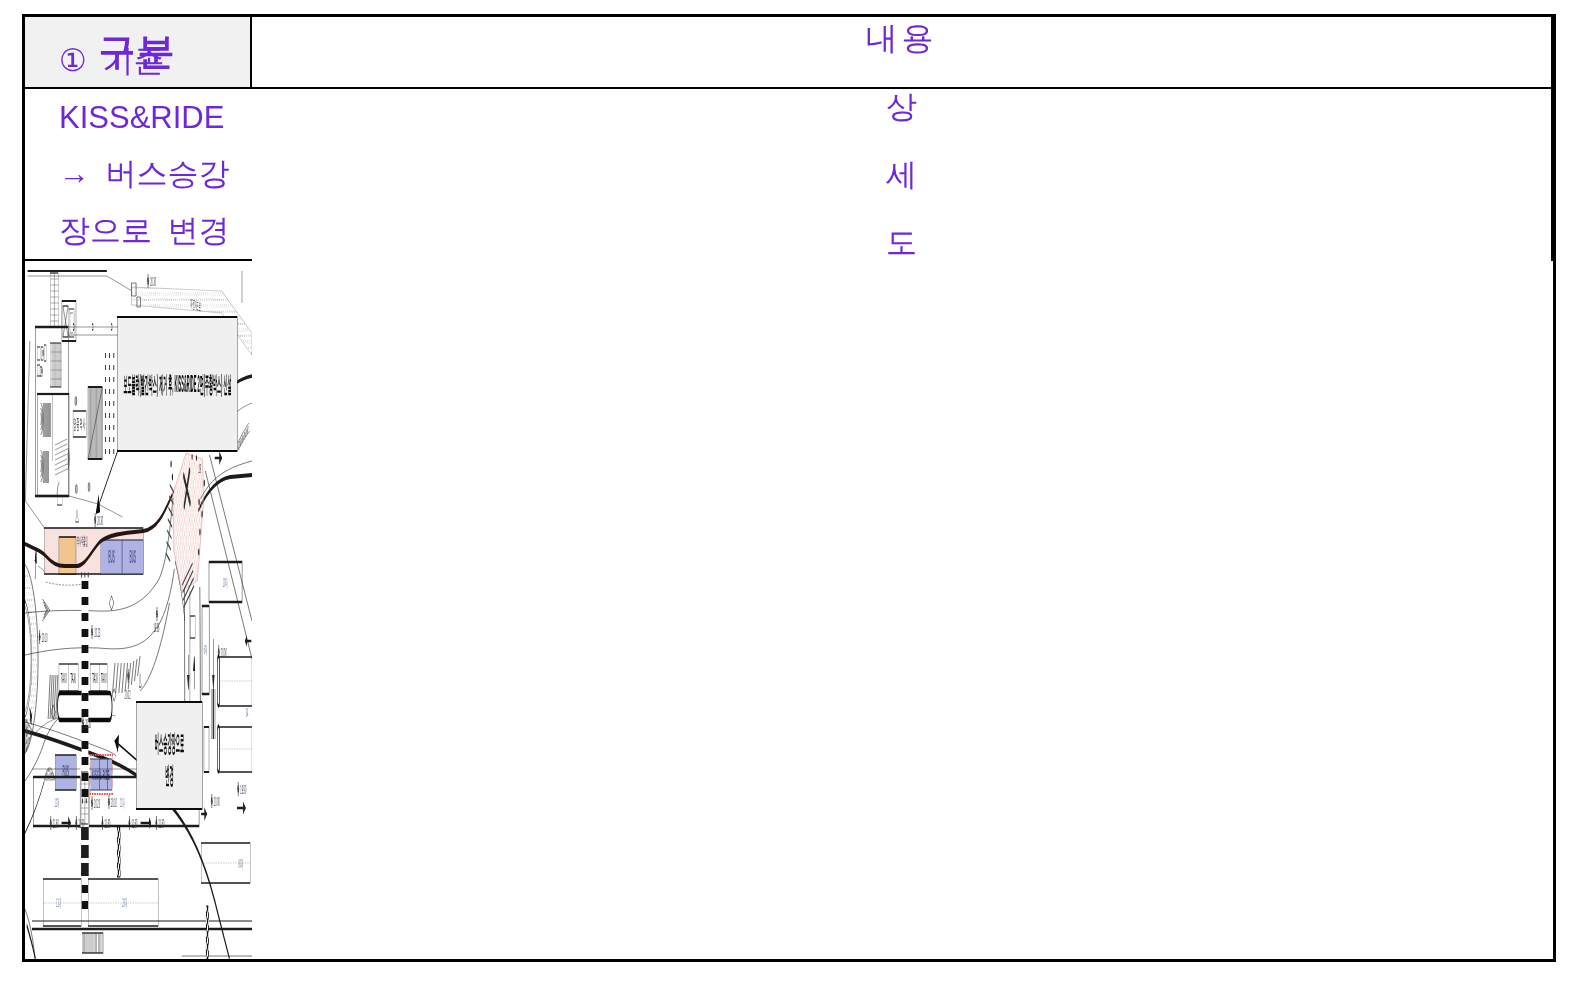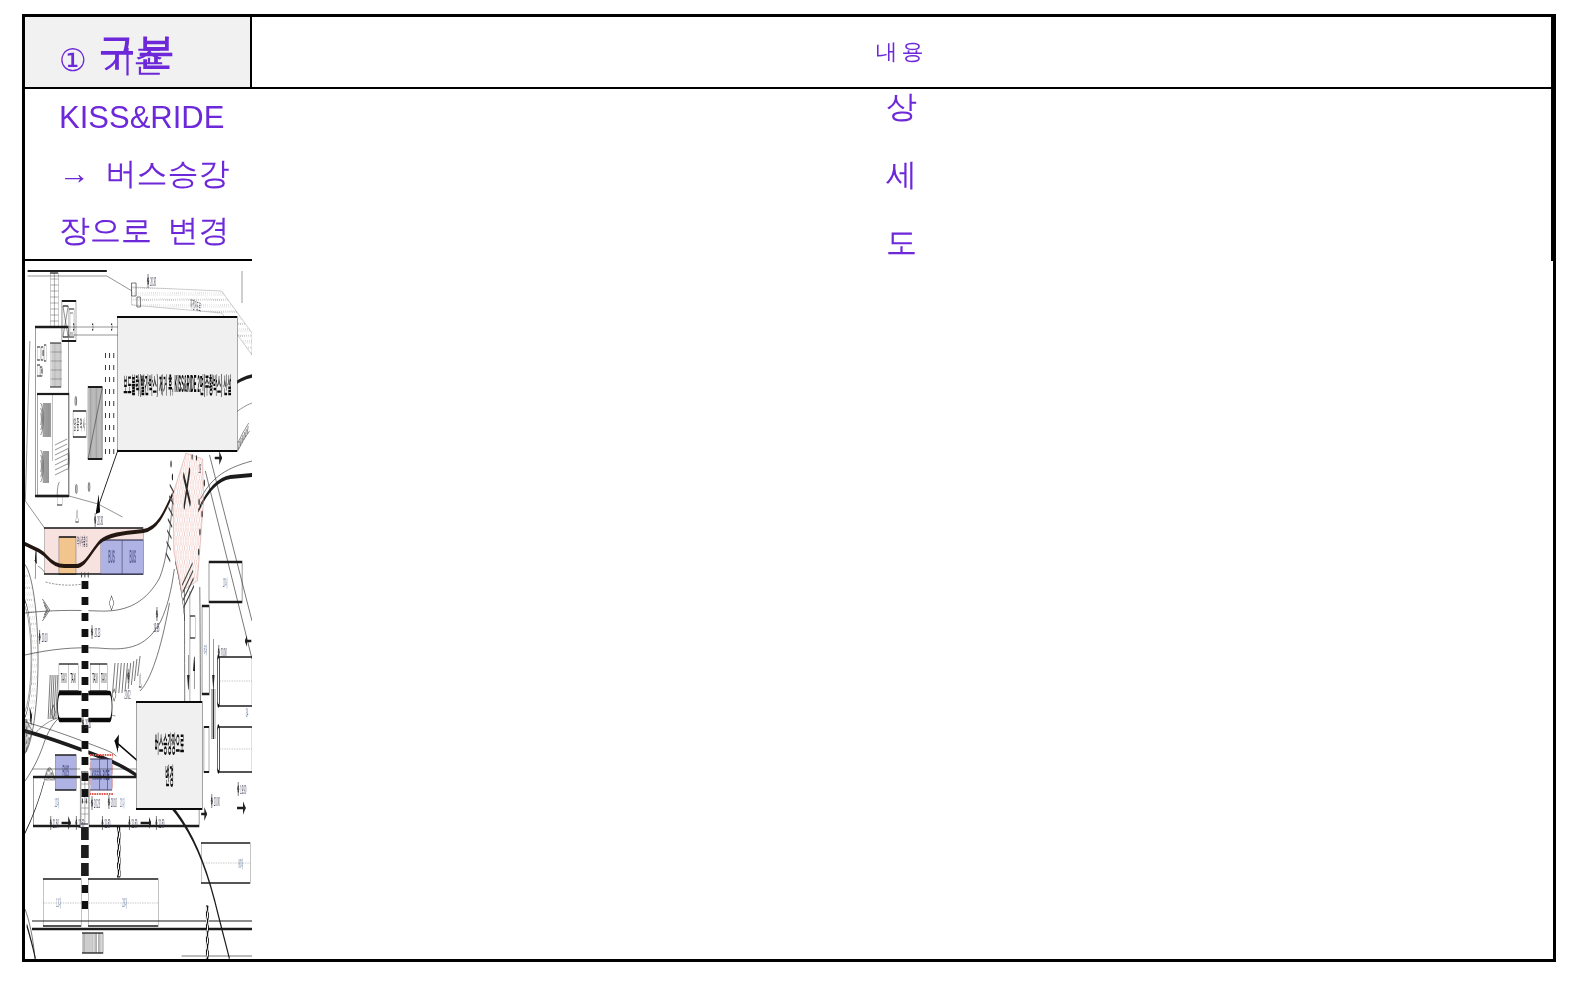--- a/index.html
+++ b/index.html
@@ -9,21 +9,21 @@
   }
   html,body{margin:0;padding:0;background:#fff;}
   .page{position:relative;width:1578px;height:988px;background:#fff;
         font-family:"Liberation Sans","DejaVu Sans",sans-serif;color:#6d28d9;overflow:hidden;}
   .tbl{position:absolute;left:22px;top:14px;width:1528px;height:942px;border:3px solid #000;
        display:grid;grid-template-columns:227px 1fr;grid-template-rows:72px 172px 1fr;}
   .cell{box-sizing:border-box;}
   .bR{border-right:2px solid #000;} .bB{border-bottom:2px solid #000;}
   .hdr{background:var(--header_bg);display:flex;align-items:center;justify-content:center;
        font-size:37px;font-weight:bold;letter-spacing:2px;}
-  .lblCell{display:flex;align-items:center;justify-content:center;font-size:22px;letter-spacing:4px;}
+  .lblCell{display:flex;justify-content:center;font-size:32px;letter-spacing:4px;}
   .contentCell{display:flex;flex-direction:column;justify-content:flex-end;padding-left:34px;
        font-size:31px;line-height:1.82;word-spacing:7px;letter-spacing:0px;}
   .vlabel{display:flex;flex-direction:column;align-items:center;justify-content:center;
        font-size:31px;gap:26px;}
   .drawWrap{position:relative;background:#fff;}
   .drawWrap svg{position:absolute;inset:0;width:100%;height:100%;}
   svg text{font-family:"Liberation Sans","DejaVu Sans",sans-serif;}
   .cadT{fill:var(--elev_text);font-size:13.5px;}
   .tinyT{fill:#333347;font-size:12px;}
   .stallT{fill:var(--stall_text);font-size:13px;text-anchor:middle;}

